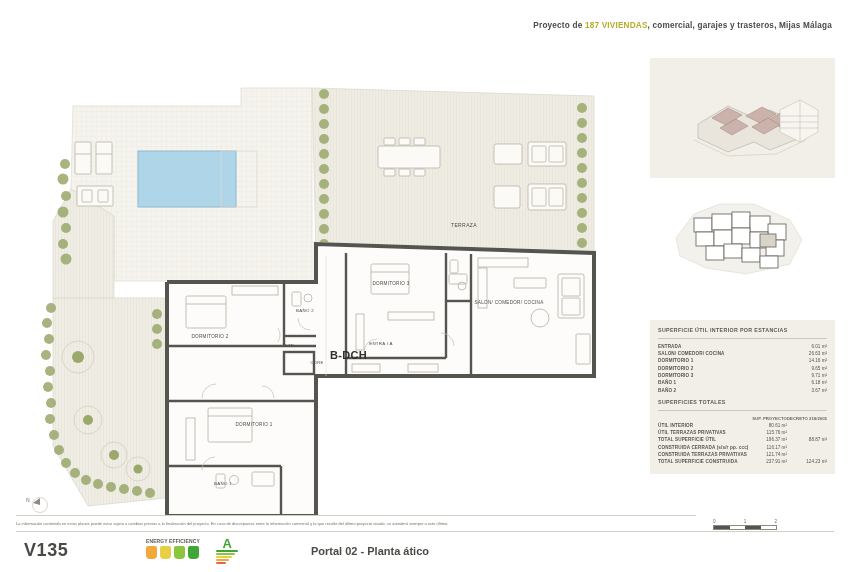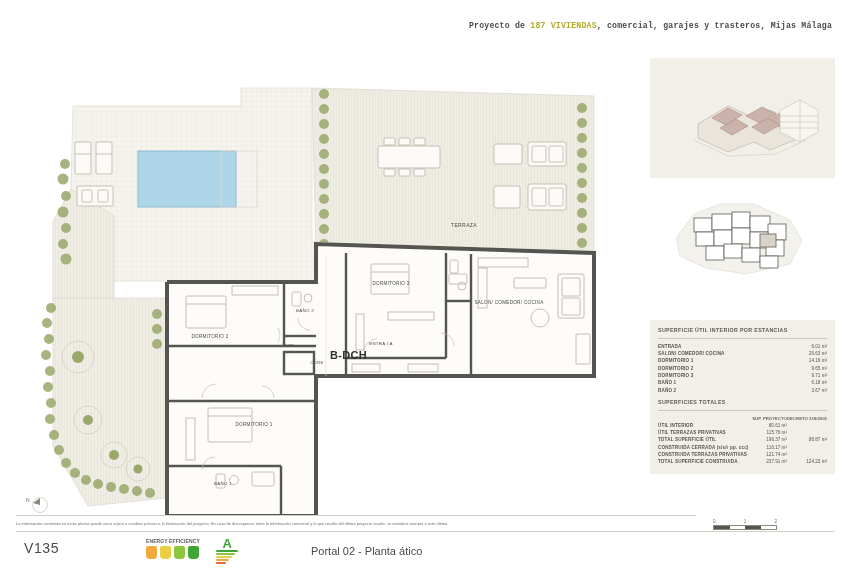--- a/index.html
+++ b/index.html
@@ -24,21 +24,20 @@
   
   .header {
     position: absolute;
     top: 21px;
     right: 18px;
     font-size: 8.2px;
     font-weight: bold;
     letter-spacing: .2px;
     color: #4a4a46;
     white-space: nowrap;
-    font-family: Liberation Mono, monospace;
   }
   .header .accent { color: #b5ad2b; }
 
   
   .plan {
     position: absolute;
     left: 16px;
     top: 46px;
     width: 620px;
     height: 470px;
@@ -154,31 +153,31 @@
     left: 16px;
     top: 531px;
     width: 818px;
     height: 1px;
     background: #d2cfc7;
   }
   .code {
     position: absolute;
     left: 24px;
     top: 540px;
-    font-size: 14px;
-    font-weight: normal;
+    font-size: 18px;
+    font-weight: bold;
     letter-spacing: .6px;
     color: #4a4a45;
   }
   .plan-title {
     position: absolute;
     left: 311px;
     top: 545px;
     font-size: 11px;
-    font-weight: normal;
+    font-weight: bold;
     color: #4a4a45;
   }
 
   
   .energy {
     position: absolute;
     left: 146px;
     top: 538px;
     width: 92px;
     height: 26px;

